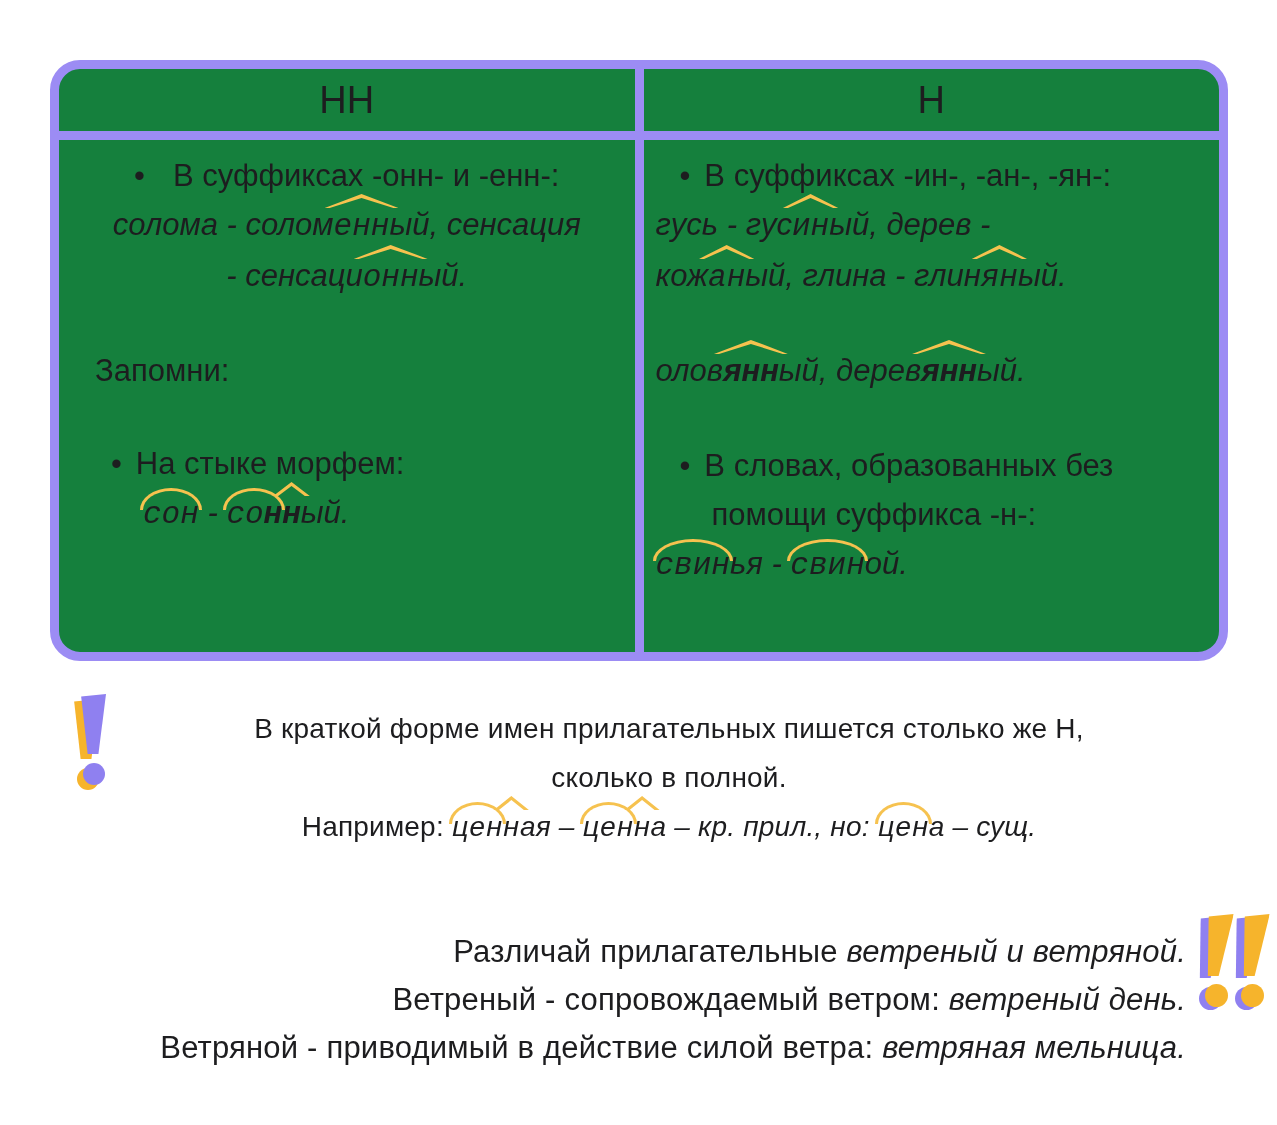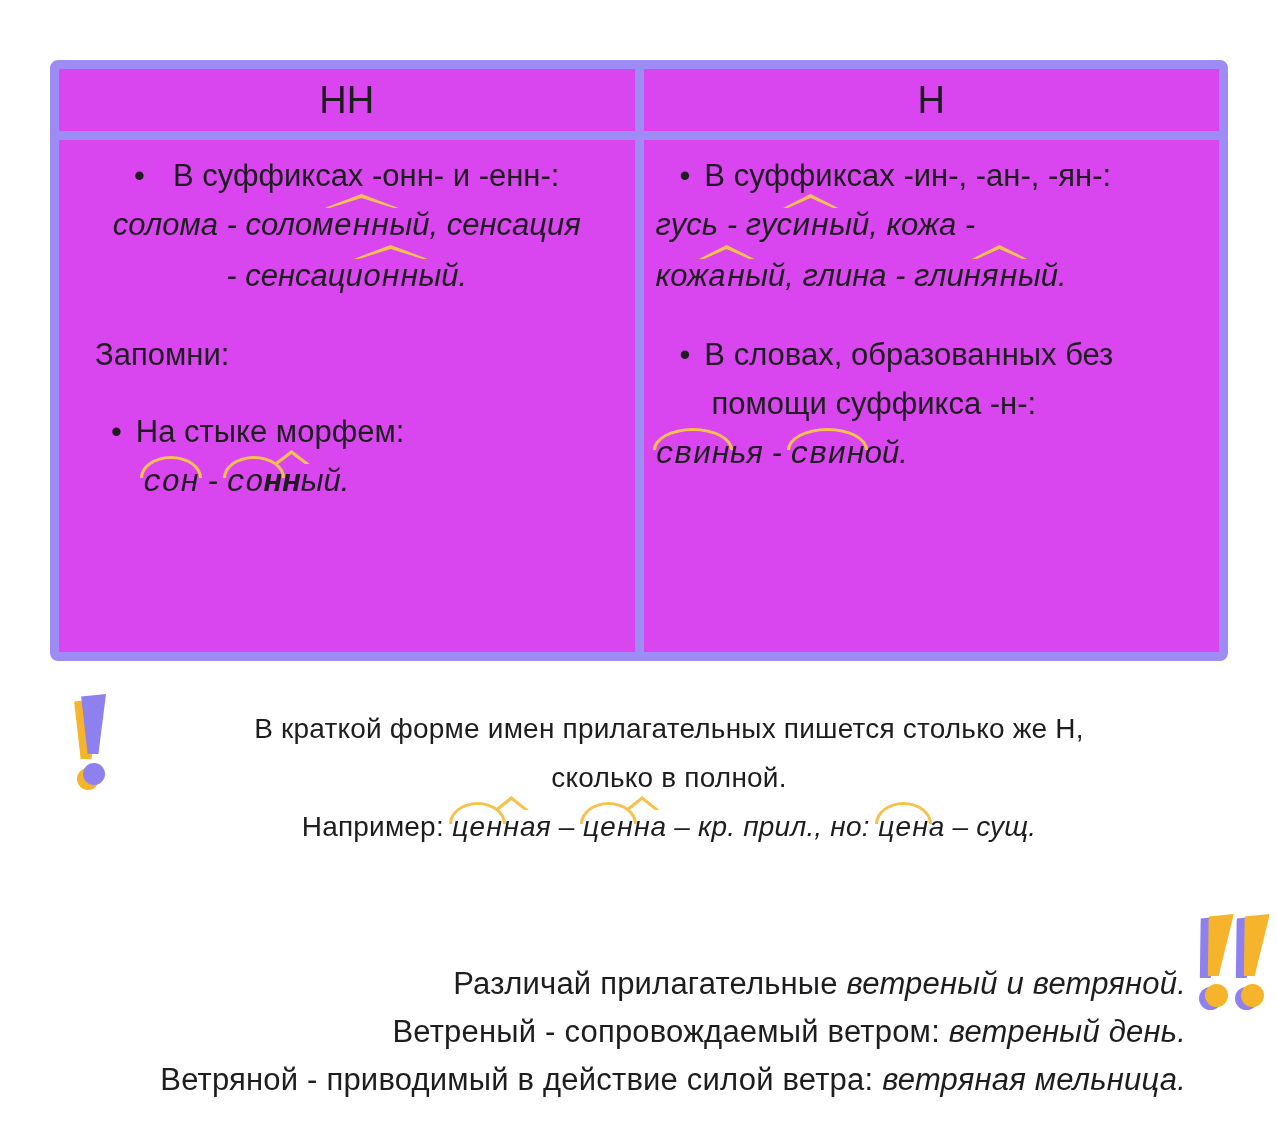--- a/index.html
+++ b/index.html
@@ -14,36 +14,36 @@
     width:1277px;height:1125px;background:#ffffff;
     font-family:"Liberation Sans","DejaVu Sans",sans-serif;
     color:var(--text);
     position:relative;overflow:hidden;
   }
   .canvas{position:absolute;inset:0;}
 
   
   .rule-table{
     position:absolute;left:50px;top:60px;width:1178px;height:601px;
-    box-sizing:border-box;border:9px solid var(--purple);border-radius:8px;
-    display:flex;flex-direction:column;overflow:hidden;background:#d946ef;
+    box-sizing:border-box;border:9px solid var(--purple);border-radius:30px;
+    display:flex;flex-direction:column;overflow:hidden;background:#15803d;
   }
   .thead{display:flex;flex:0 0 62px;border-bottom:9px solid var(--purple);}
   .hcell{
     flex:1 1 0;display:flex;align-items:center;justify-content:center;
     font-size:38px;line-height:1;box-sizing:border-box;
   }
   .hcell:last-child{border-left:9px solid var(--purple);}
   .tbody{display:flex;flex:1 1 auto;}
   .tcell{
     flex:1 1 0;box-sizing:border-box;padding:11px 12px 10px 12px;
     font-size:31px;line-height:49px;
   }
   .tcell:last-child{border-left:9px solid var(--purple);}
-  .para + .para{margin-top:28px;}
+  .para + .para{margin-top:44px;}
 
   
   .line{white-space:nowrap;}
   .line.al-center{text-align:center;}
   .line.al-right{text-align:right;}
   .ind-1{padding-left:24px;}
   .ind-2{padding-left:40px;}
   .ind-3{padding-left:56px;}
   .ind-4{padding-left:72px;}
   .it{font-style:italic;}
@@ -64,21 +64,21 @@
     border-radius:50% 50% 0 0 / 100% 100% 0 0;box-sizing:border-box;
   }
 
   
   .note1{
     position:absolute;left:118px;top:704px;width:1102px;
     font-size:28px;line-height:49px;letter-spacing:.2px;text-align:center;
   }
   .note2{
     position:absolute;left:50px;top:928px;width:1136px;
-    font-size:31px;line-height:48px;letter-spacing:.2px;text-align:right;margin-top:32px;
+    font-size:31px;line-height:48px;letter-spacing:.2px;text-align:right;
   }
 
   
   .excl{position:absolute;}
   .excl .bar,.excl .dot{position:absolute;}
   .excl .bar{width:27px;height:60px;clip-path:polygon(8% 4%,100% 0%,72% 100%,32% 100%);}
   .excl .dot{width:22px;height:22px;border-radius:50%;}
 
   .excl-single{left:57px;top:692px;width:54px;height:100px;}
   .excl-single .bar{left:22px;top:2px;}
@@ -121,24 +121,25 @@
             <div class="line al-left ind-1"><span>Запомни:</span></div>
           </div>
           <div class="para">
             <div class="line al-left ind-2"><span class="bullet">•</span><span>На стыке морфем:</span></div>
             <div class="line al-left ind-4"><span class="mk mk-root it">сон</span><span class="it"> - </span><span class="mk mk-root"><span class="it">со</span><span class="it bd">н</span></span><span class="mk mk-suffix it bd">н</span><span class="it">ый.</span></div>
           </div>
         </div>
       <div class="tcell">
           <div class="para">
             <div class="line al-left ind-1"><span class="bullet">•</span><span>В суффиксах -ин-, -ан-, -ян-:</span></div>
-            <div class="line al-left"><span class="it">гусь - гус</span><span class="mk mk-suffix it">ин</span><span class="it">ый, кожа -</span></div>
+            <div class="line al-left"><span class="it">гусь - гус</span><span class="mk mk-suffix it">ин</span><span class="it">ый, дерев -</span></div>
             <div class="line al-left"><span class="it">кож</span><span class="mk mk-suffix it">ан</span><span class="it">ый, глина - глин</span><span class="mk mk-suffix it">ян</span><span class="it">ый.</span></div>
           </div>
           <div class="para">
+            <div class="line al-left"><span class="it">олов</span><span class="mk mk-suffix it bd">янн</span><span class="it">ый, дерев</span><span class="mk mk-suffix it bd">янн</span><span class="it">ый.</span></div>
           </div>
           <div class="para">
             <div class="line al-left ind-1"><span class="bullet">•</span><span>В словах, образованных без</span></div>
             <div class="line al-left ind-3"><span>помощи суффикса -н-:</span></div>
             <div class="line al-left"><span class="mk mk-root it">свин</span><span class="it">ья - </span><span class="mk mk-root it">свин</span><span class="it">ой.</span></div>
           </div>
         </div>
     </div>
   </section>
 

